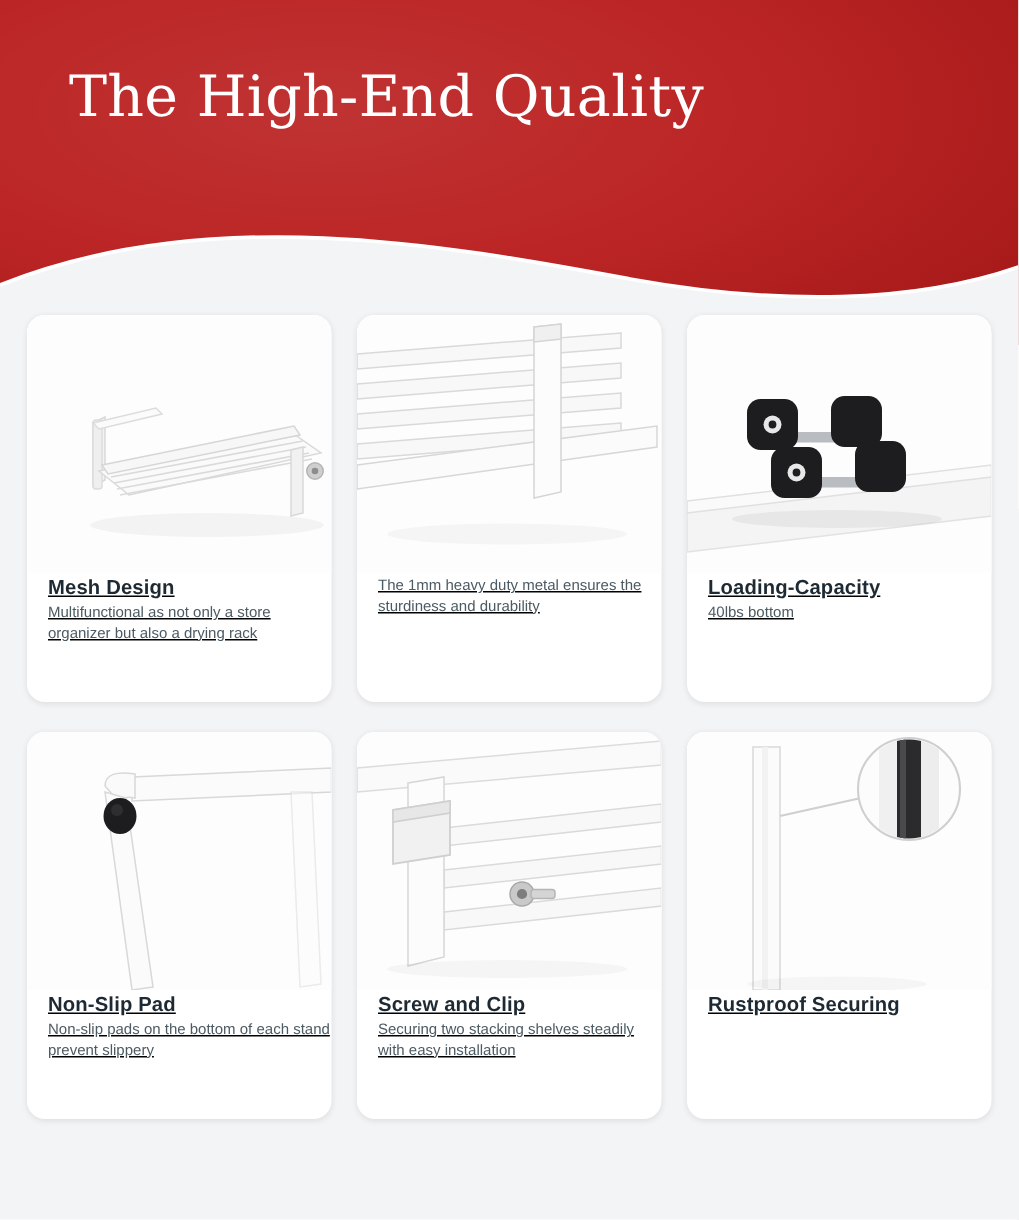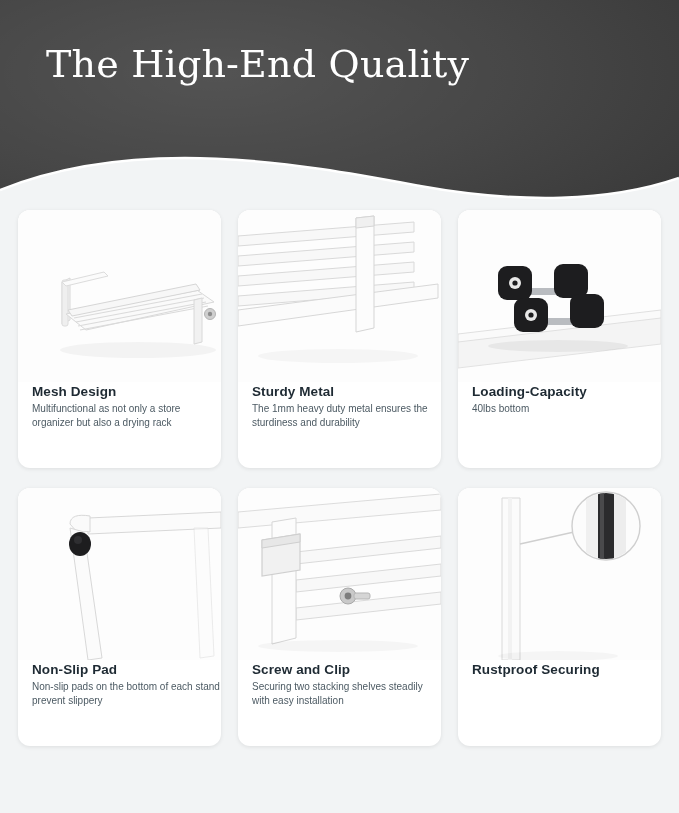--- a/index.html
+++ b/index.html
@@ -16,21 +16,21 @@
     overflow: hidden;
     background: #f2f4f5;
   }
 
   
   .hero {
     position: absolute;
     left: 0; top: 0;
     width: 679px;
     height: 230px;
-    background: #404040;
+    background: #b91c1c;
     overflow: hidden;
     text-decoration: underline;
   }
   .hero-vignette {
     position: absolute;
     left: -10%; top: -40%;
     width: 120%; height: 160%;
     background: radial-gradient(ellipse at 35% 45%, rgba(255,255,255,0.10) 0%, rgba(255,255,255,0.04) 38%, rgba(0,0,0,0.10) 75%);
   }
   .hero-title {
@@ -77,20 +77,21 @@
   .card-figure {
     position: relative;
     width: 100%;
     height: 172px;
     background: #ffffff;
     overflow: hidden;
   }
   .card-figure svg { display: block; }
   .card-text {
     padding: 2px 0 10px 14px;
+    text-decoration: underline;
   }
   .card-title {
     font-size: 13.5px;
     font-weight: bold;
     color: #1e2a33;
     margin-bottom: 3px;
     letter-spacing: 0.1px;
   }
   .card-desc {
     font-size: 10px;
@@ -164,21 +165,20 @@
           </g>
 
           <path d="M0 100 L200 74 L200 88 L0 116 Z" fill="#fbfbfb" stroke="#d7d7d7"></path>
 
           <path d="M118 8 L136 6 L136 118 L118 122 Z" fill="#fcfcfc" stroke="#d5d5d5"></path>
           <path d="M118 8 L136 6 L136 16 L118 18 Z" fill="#f0f0f0" stroke="#d5d5d5"></path>
           <ellipse cx="100" cy="146" rx="80" ry="7" fill="#000" opacity="0.03"></ellipse>
         </svg>
       </div>
       <div class="card-text">
-        <div class="card-title">Sturdy Metal</div>
         <div class="card-desc">The 1mm heavy duty metal ensures the sturdiness and durability</div>
       </div>
     </div>
 
     <div class="card">
       <div class="card-figure">
         <svg width="203" height="172" viewBox="0 0 203 172">
           <rect x="0" y="0" width="203" height="172" fill="#fdfdfd"></rect>
 
           <path d="M0 128 L203 104 L203 134 L0 158 Z" fill="#f4f4f4" stroke="#e2e2e2"></path>

